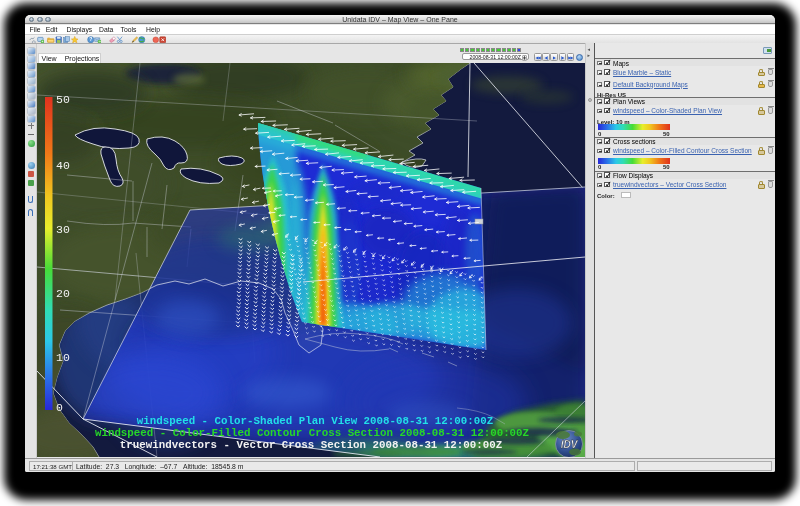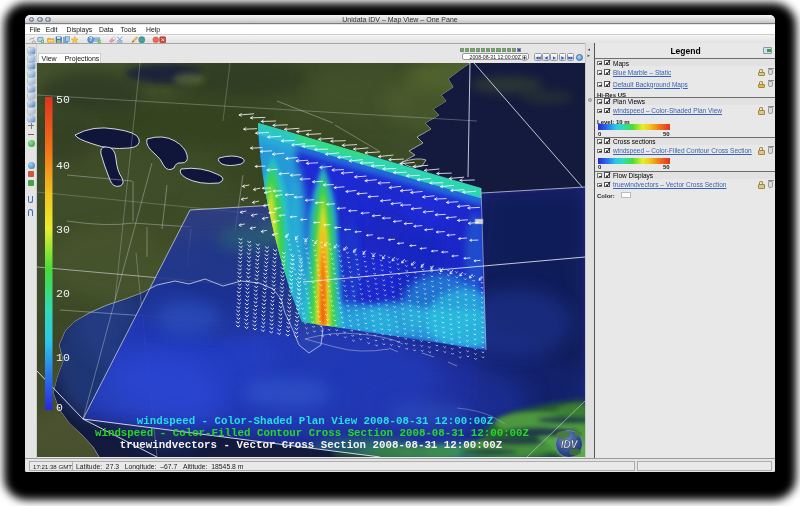--- a/index.html
+++ b/index.html
@@ -177,21 +177,20 @@
       <div style="position:absolute;left:128.6px;top:7px;width:7.6px;height:8px;background:linear-gradient(#ffffff,#d8d8d8);border:.5px solid #999;border-radius:1.5px;font-size:3.8px;line-height:8px;text-align:center;color:#2255cc;letter-spacing:-0.5px">|▶</div>
       <div style="position:absolute;left:136.8px;top:7px;width:7.6px;height:8px;background:linear-gradient(#ffffff,#d8d8d8);border:.5px solid #999;border-radius:1.5px;font-size:3.8px;line-height:8px;text-align:center;color:#2255cc;letter-spacing:-0.5px">▶▶</div>
       <div style="position:absolute;left:146px;top:7.5px;width:7px;height:7px;border-radius:50%;background:radial-gradient(circle at 38% 32%,#b8d8f4,#4a88cc);border:.5px solid #3a6aaa"></div>
     </div>
 <div id="splitter">
       <div style="position:absolute;left:1.5px;top:3px;font-size:5px;color:#555">◂</div>
       <div style="position:absolute;left:1.5px;top:9px;font-size:5px;color:#555">▸</div>
       <div style="position:absolute;left:2px;top:55px;width:4px;height:4px;border-radius:50%;background:#c0c0c0;border:.5px solid #999"></div>
     </div>
 <div id="legend">
-      <div style="position:absolute;left:0;top:3px;width:181px;text-align:center;font-weight:bold;font-size:8.5px">Legend</div>
       <div style="position:absolute;right:3px;top:3.5px;width:9px;height:7px;background:#cfe0ef;border:1px solid #7a9ab8;border-radius:1px">
         <div style="position:absolute;right:0.5px;bottom:0.5px;width:3.5px;height:3px;background:#4a9a3a"></div>
       </div>
       <div style="position:absolute;left:0;top:14.5px;width:181px;border-top:1px solid #666"></div>
       <div class="lrow lhdr" style="top:15px;height:8px">
         <div class="pm" style="left:2px;top:1.7px"></div>
         <div class="ck" style="left:9px;top:0.7px"></div>
         <span style="position:absolute;left:18px;top:0.5px">Maps</span>
       </div>
       <div class="lrow" style="top:23.5px;height:12px">

